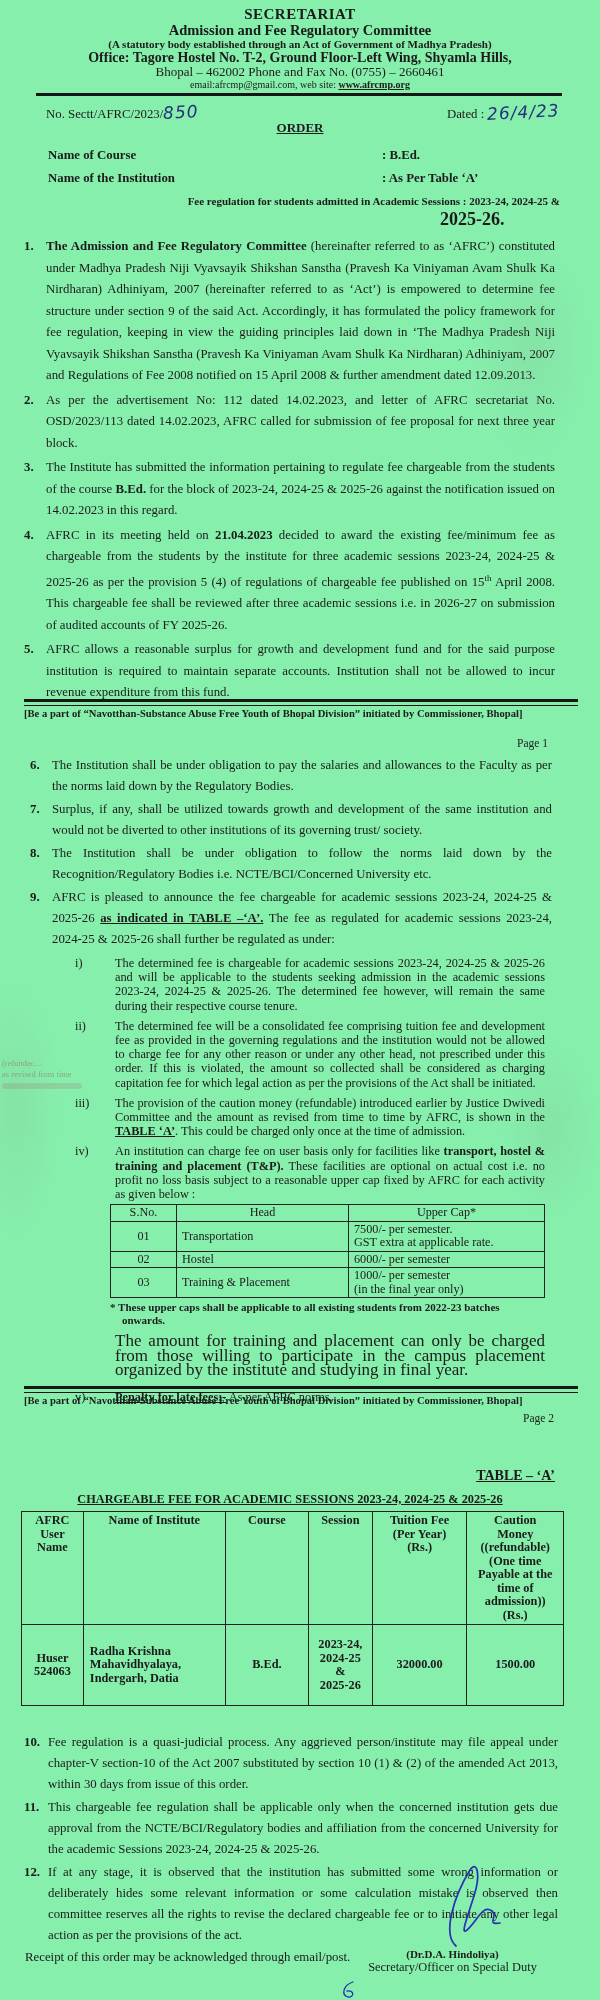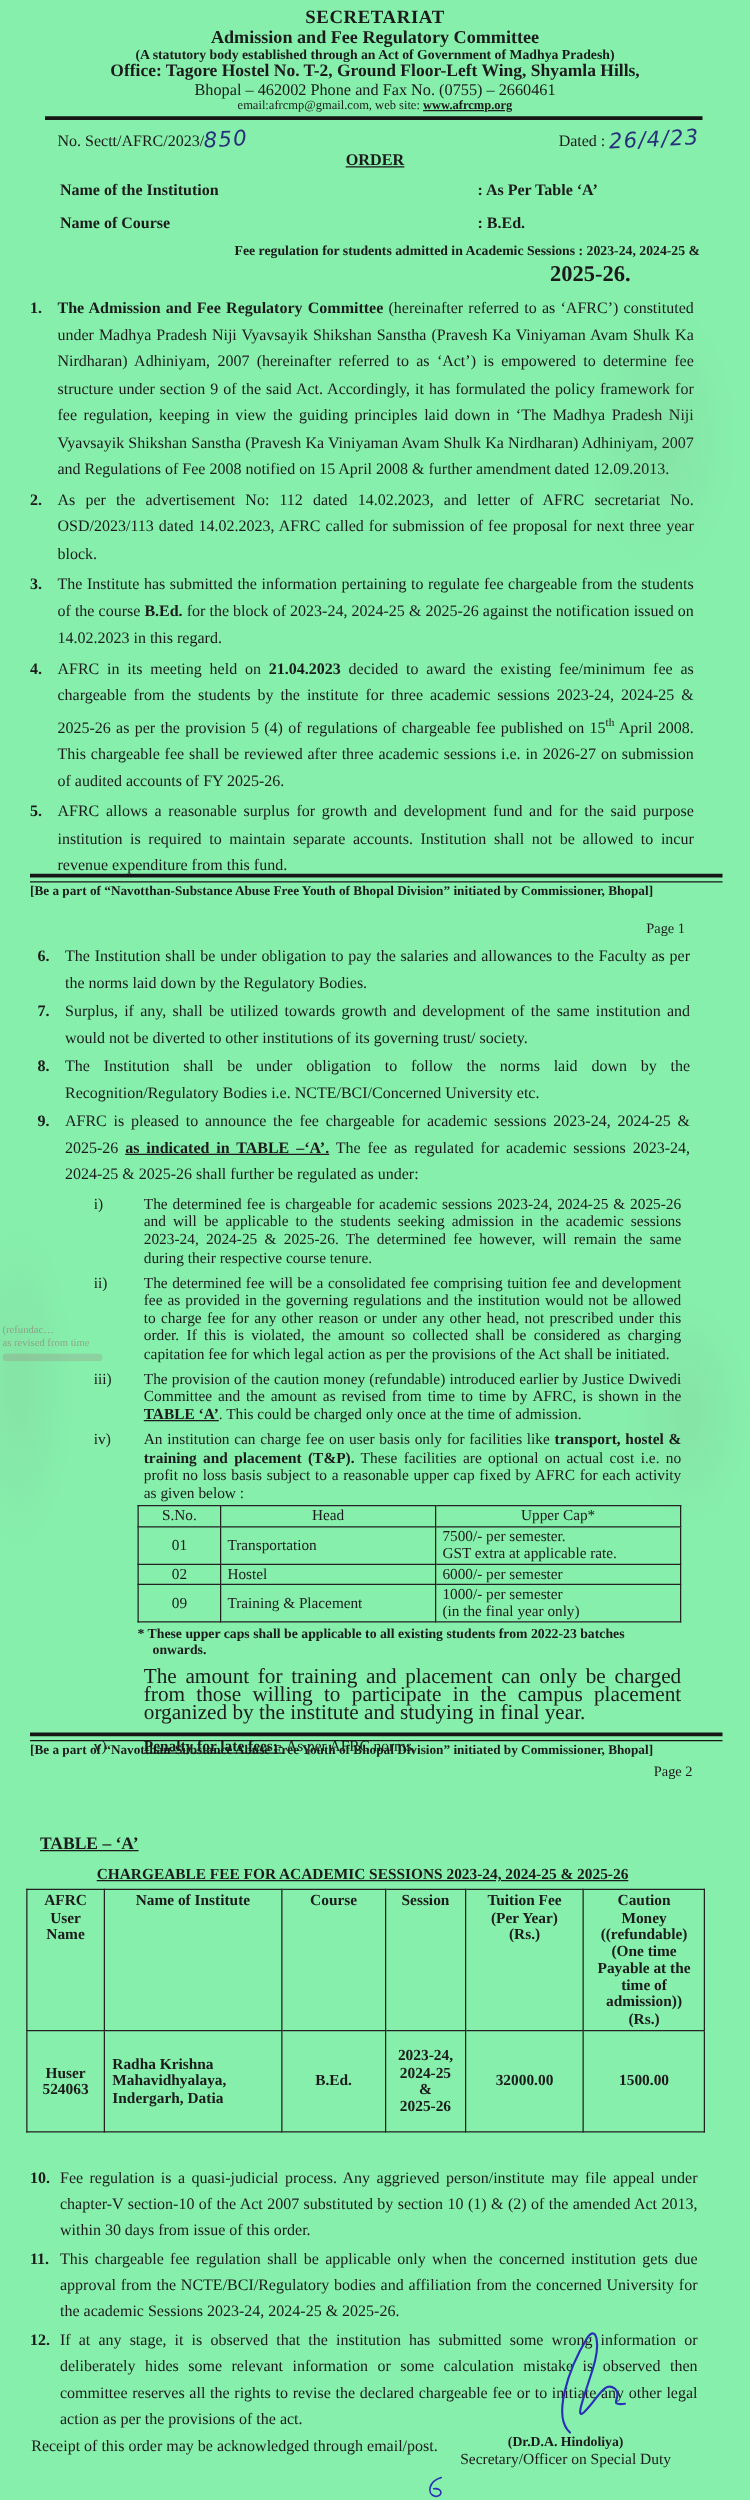--- a/index.html
+++ b/index.html
@@ -48,21 +48,21 @@
   .cap-table .c-cap { width:185px; white-space:pre-line; }
   .cap-note { margin:3px 55px 0 110px; font-size:11px; font-weight:bold; line-height:12.5px;
               padding-left:12px; text-indent:-12px; }
   .tp-para { margin:8px 55px 0 115px; font-size:17px; line-height:14.5px; text-align:justify; }
   
   .foot-rule { border-top:3.5px solid #161616; border-bottom:1.5px solid #161616; height:2.5px; }
   .foot-band { position:absolute; left:24px; right:22px; }
   .foot-text { font-size:10.6px; font-weight:bold; margin-top:2px; }
   .page-label { position:absolute; font-size:11.5px; }
   
-  .ta-title { text-align:left; margin-right:45px; font-size:14px; font-weight:bold; text-decoration:underline;padding-left:32px; }
+  .ta-title { text-align:right; margin-right:45px; font-size:14px; font-weight:bold; text-decoration:underline;padding-left:32px; }
   .ta-head  { text-align:center; margin:8px 60px 0 40px; font-size:12.3px; font-weight:bold; text-decoration:underline; }
   .a-table { margin:4px 0 0 21px; width:543px; font-size:12.3px; line-height:13.5px; font-weight:bold; }
   .a-table th, .a-table td { border:1.5px solid #222; padding:2px 3px; white-space:pre-line; text-align:center; }
   .a-table th { vertical-align:top; }
   .a-table td { vertical-align:middle; height:76px; }
   .a-table .inst { text-align:left; padding-left:6px; }
   .p3 .item { margin:2px 42px 0 24px; line-height:21px; }
   .p3 .item .n { width:24px; }
   .receipt { margin:4px 45px 0 25px; font-size:12.8px; }
   
@@ -95,27 +95,27 @@
     <div class="hdr-email"><span>email:afrcmp@gmail.com, web site: </span><span class="site">www.afrcmp.org</span></div>
   </div>
   <div class="hdr-rule"></div>
 
   <div class="meta">
     <div class="left"><span>No. Sectt/AFRC/2023/</span><span class="hand">850</span></div>
     <div><span>Dated :</span> <span class="hand">26/4/23</span></div>
   </div>
   <div class="order-title">ORDER</div>
 
+  <div class="kv" style="margin-top:12px;">
+    <span class="k">Name of Course</span>
+    <span class="v">:  B.Ed.</span>
+  </div>
   <div class="kv">
     <span class="k">Name of the Institution</span>
     <span class="v">:  As Per Table ‘A’</span>
-  </div>
-  <div class="kv" style="margin-top:12px;">
-    <span class="k">Name of Course</span>
-    <span class="v">:  B.Ed.</span>
   </div>
   <div class="fee1">Fee regulation for students admitted in Academic Sessions : 2023-24, 2024-25 &amp;</div>
   <div class="fee2">2025-26.</div>
 
   <div class="item" style="margin-top:6px;">
     <span class="n">1.</span>
     <div class="t"><span class="b">The Admission and Fee Regulatory Committee</span><span> (hereinafter referred to as ‘AFRC’) constituted under Madhya Pradesh Niji Vyavsayik Shikshan Sanstha (Pravesh Ka Viniyaman Avam Shulk Ka Nirdharan) Adhiniyam, 2007  (hereinafter referred to as ‘Act’) is empowered to determine fee structure under section 9 of the said Act. Accordingly, it has formulated the policy framework for fee regulation, keeping in view the guiding principles laid down in ‘The Madhya Pradesh Niji Vyavsayik Shikshan Sanstha (Pravesh Ka Viniyaman Avam Shulk Ka Nirdharan) Adhiniyam, 2007 and Regulations of Fee 2008 notified on 15 April 2008 &amp; further amendment dated 12.09.2013.</span></div>
   </div>
   <div class="item">
     <span class="n">2.</span>
@@ -187,21 +187,21 @@
         <td>Transportation</td>
         <td class="c-cap">7500/- per semester.
 GST extra at applicable rate.</td>
       </tr>
       <tr>
         <td class="c-sno">02</td>
         <td>Hostel</td>
         <td class="c-cap">6000/- per semester</td>
       </tr>
       <tr>
-        <td class="c-sno">09</td>
+        <td class="c-sno">03</td>
         <td>Training &amp; Placement</td>
         <td class="c-cap">1000/- per semester
 (in the final year only)</td>
       </tr>
     </tbody>
       </table>
     <div class="cap-note">* These upper caps shall be applicable to all existing students from 2022-23 batches onwards.</div>
     <div class="tp-para">The amount for training and placement can only be charged from those willing to participate in the campus placement organized by the institute and studying in final year.</div>
 
     <div class="sub" style="margin-top:12px;">

